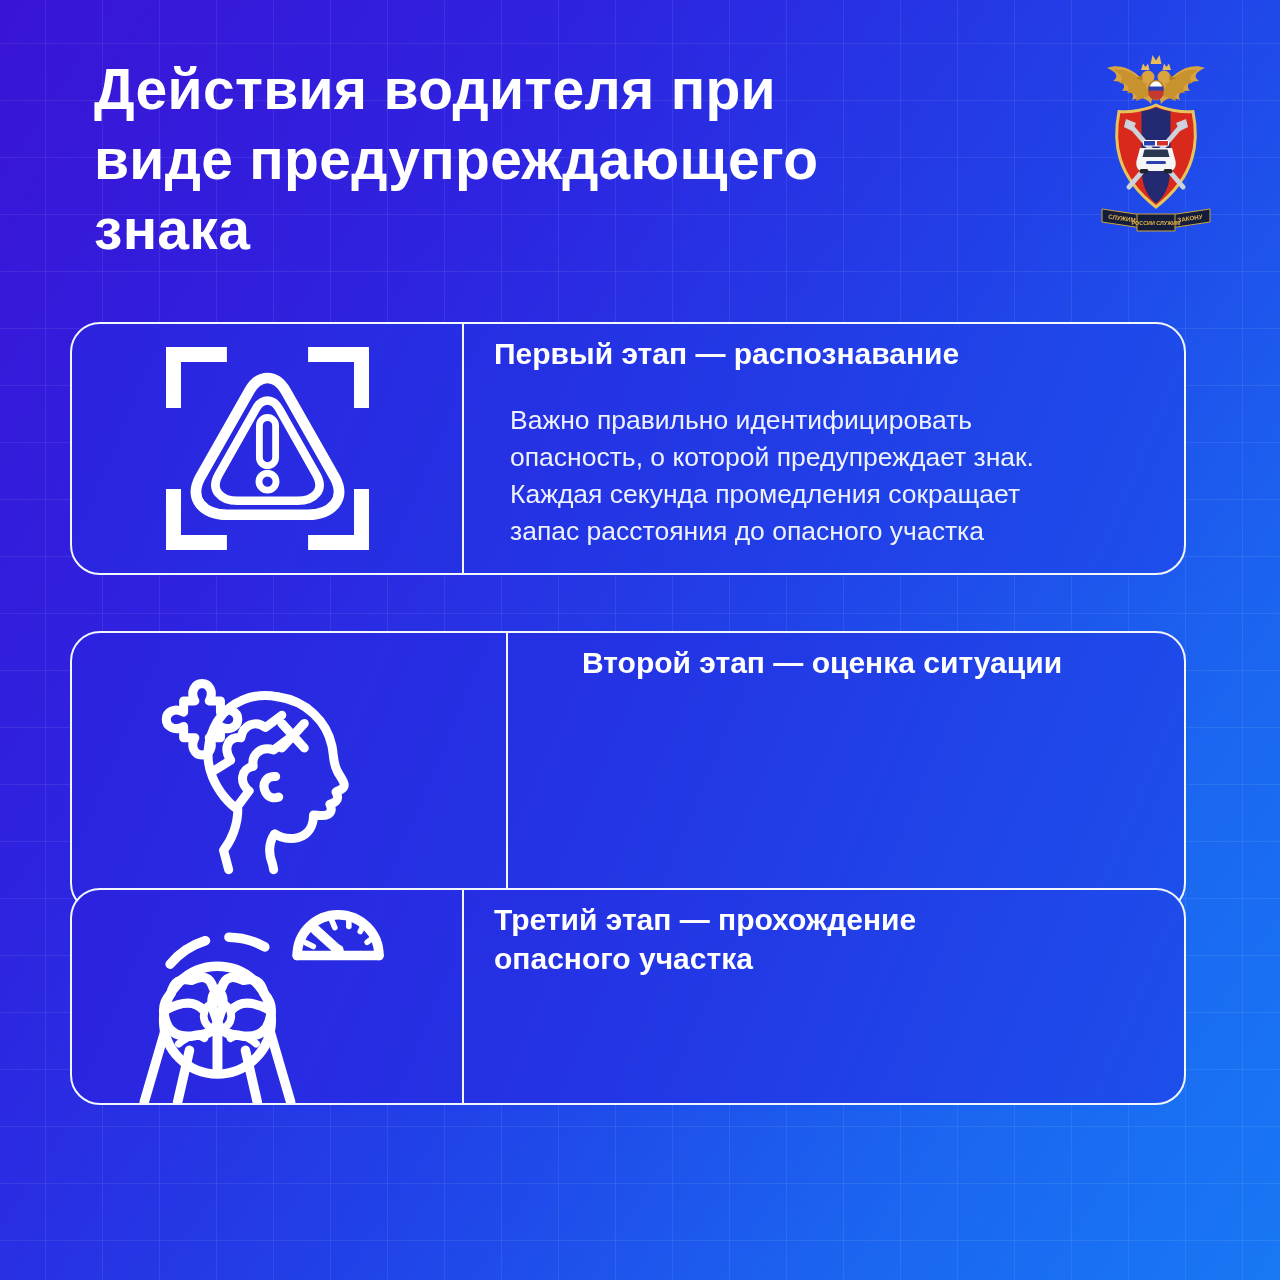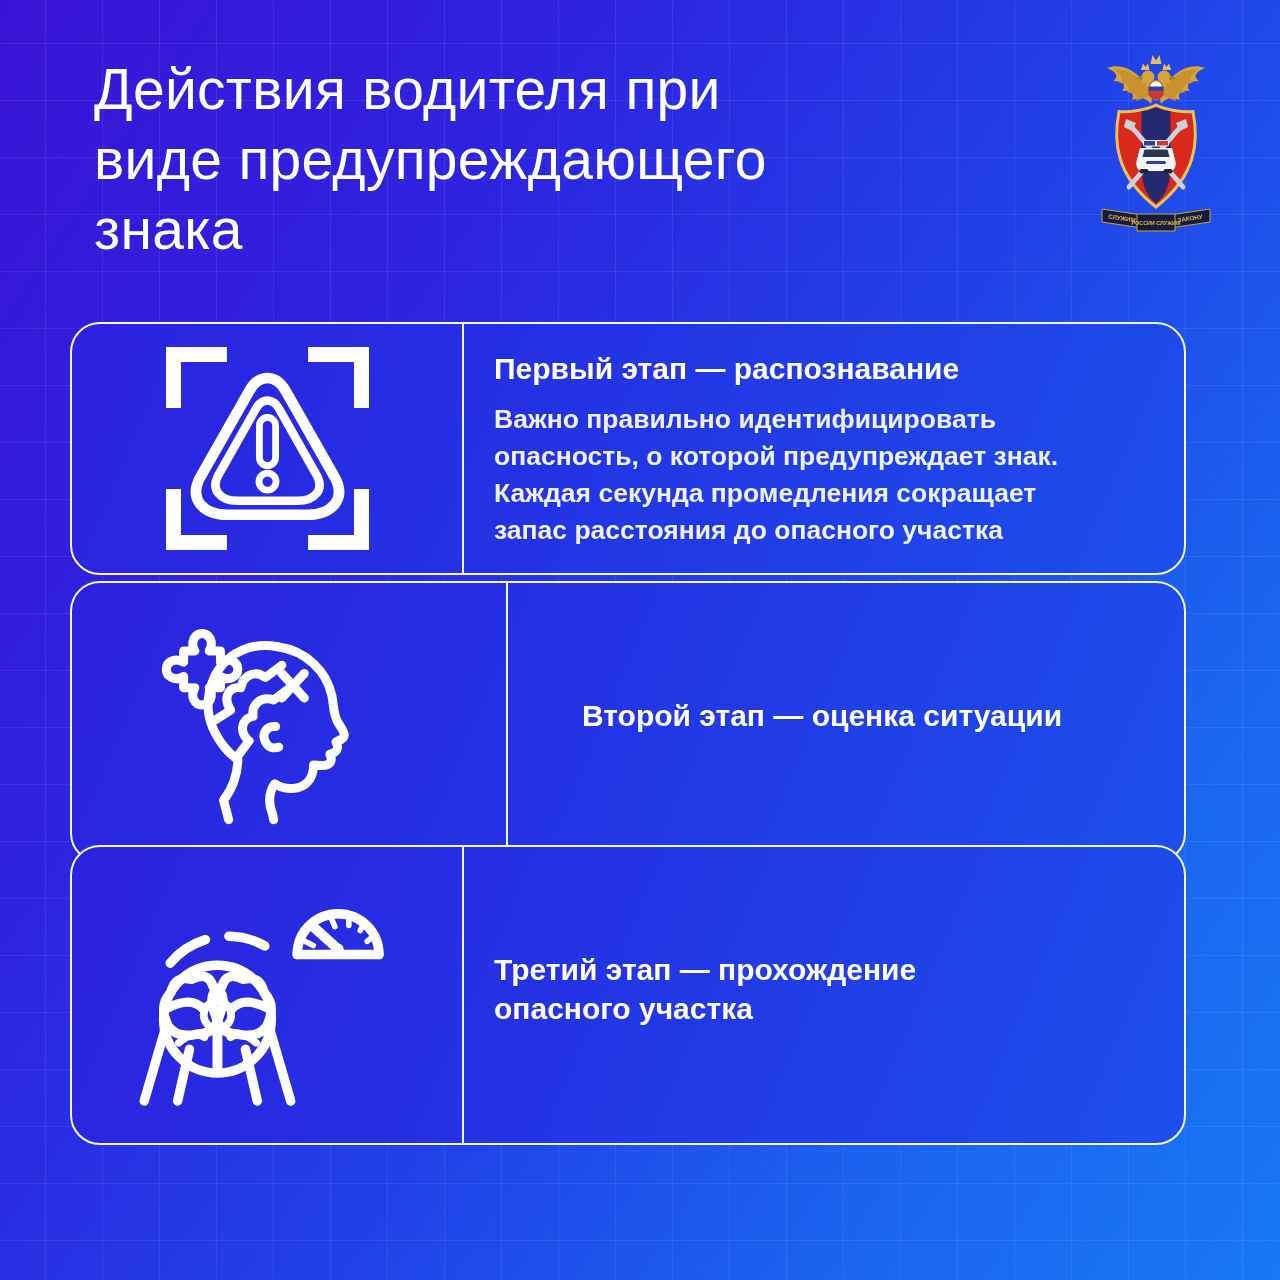--- a/index.html
+++ b/index.html
@@ -14,46 +14,46 @@
   .grid-overlay {
     position:absolute; inset:0; pointer-events:none;
     background-image:
       linear-gradient(rgba(255,255,255,0.075) 1px, transparent 1px),
       linear-gradient(90deg, rgba(255,255,255,0.075) 1px, transparent 1px);
     background-size: 57px 57px;
     background-position: -12px -14px;
   }
   .poster-title {
     position:absolute; left:94px; top:54px;
-    font-size:57px; line-height:70px; font-weight:400;
+    font-size:57px; line-height:70px; font-weight:700;
     letter-spacing:0.3px; white-space:pre-line; margin:0;
   }
   .emblem { position:absolute; left:1086px; top:48px; width:140px; height:192px; }
 
   .card {
     position:absolute; left:70px; width:1116px;
     border:2px solid #f2f6ff; border-radius:30px;
     background: linear-gradient(113deg, #2d22df 0%, #2433e4 45%, #1d4feb 100%);
     display:flex; align-items:stretch; overflow:hidden;
   }
   .card-1 { top:322px; height:253px; }
-  .card-2 { top:581px; height:282px;gap:44px; }
-  .card-3 { top:845px; height:300px; }
+  .card-2 { top:631px; height:282px;gap:44px; }
+  .card-3 { top:888px; height:217px; }
   .icon-cell { flex:0 0 390px; display:flex; align-items:center; justify-content:center; }
   .v-divider { flex:0 0 2px; background:#f2f6ff; }
   .text-cell {
-    flex:1; display:flex; flex-direction:column; justify-content:center;
+    flex:1; display:flex; flex-direction:column; justify-content:flex-start;
     padding:10px 45px 10px 30px;
   }
   .card-heading {
     margin:0 0 13px 0; font-size:30px; font-weight:700;
     line-height:39px; white-space:pre-line; color:#ffffff;
   }
   .card-body {
-    margin:0; font-size:26.5px; font-weight:700;
+    margin:16px; font-size:26.5px; font-weight:400;
     line-height:37px; white-space:pre-line; color:#eef2ff;
   }
   .line-icon { display:block; }
 </style>
 </head>
 <body>
 
 <div class="grid-overlay"></div>
 
 <h1 class="poster-title">Действия водителя при

